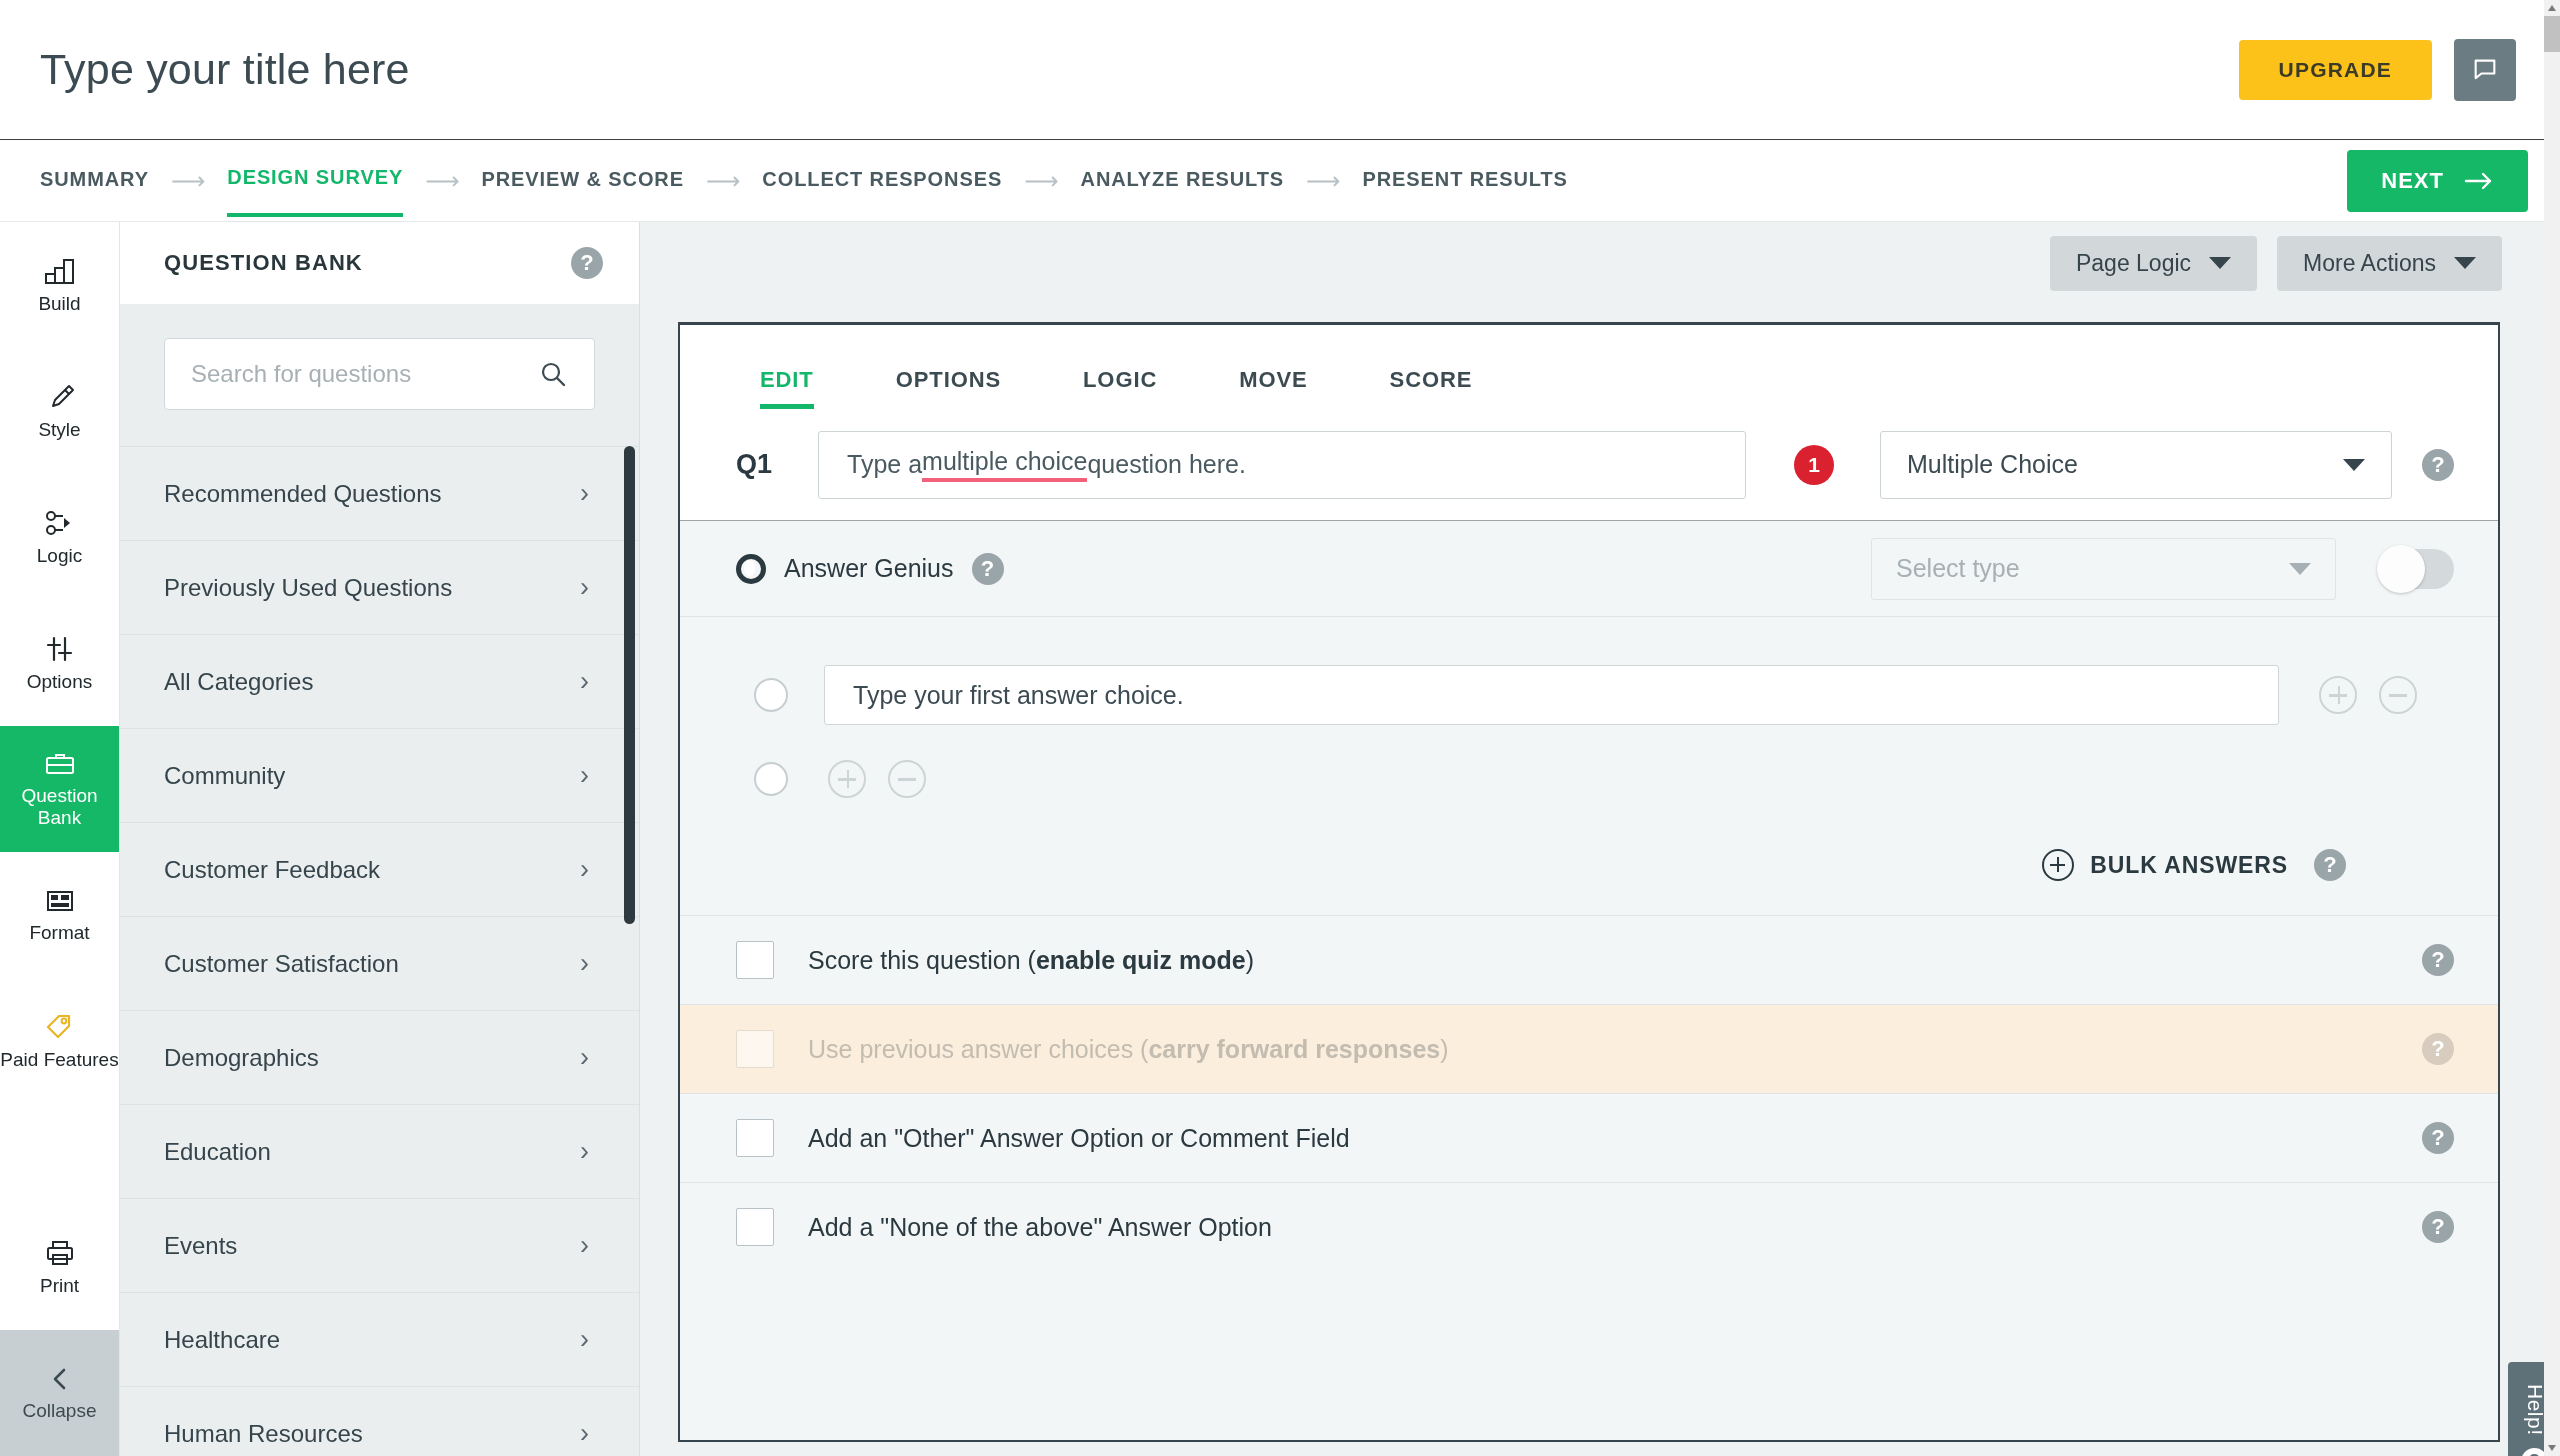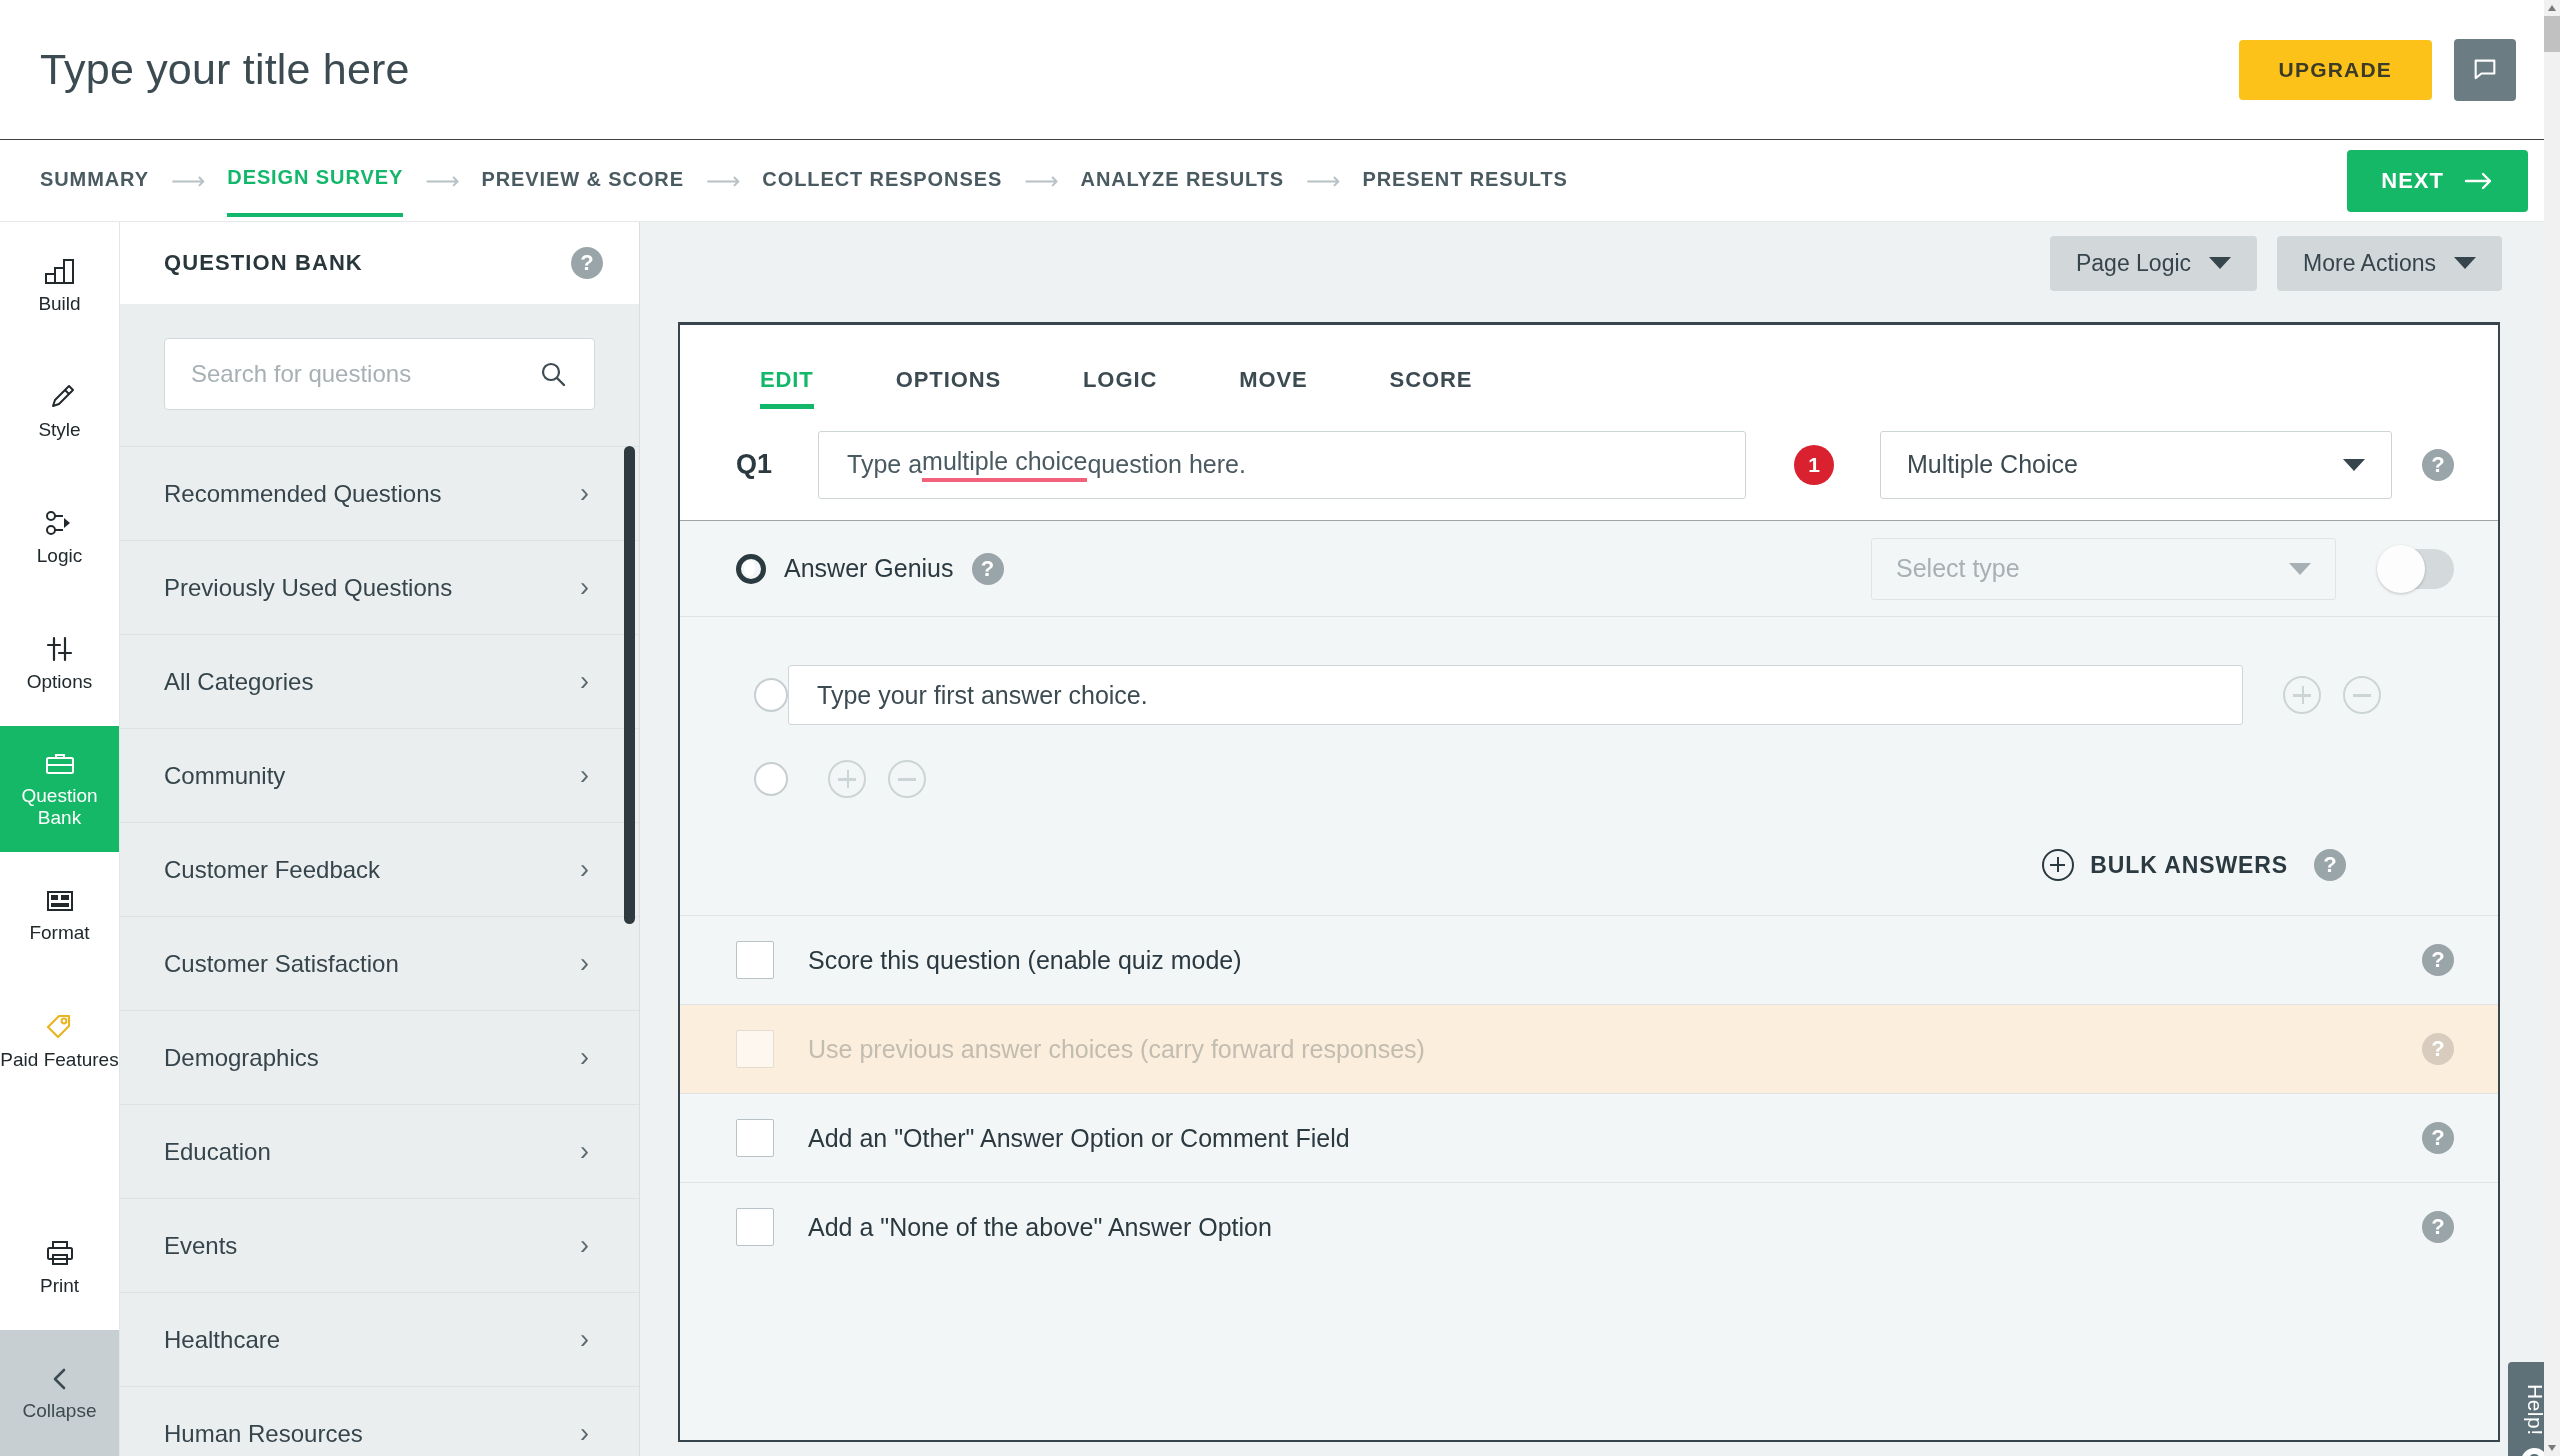--- a/index.html
+++ b/index.html
@@ -199,21 +199,21 @@
 
   .answers { padding: 36px 0 0; background: #f3f6f6; }
   .arow { display: flex; align-items: center; padding: 0 44px 0 74px; height: 84px; }
   .radio-circle {
     width: 34px; height: 34px; border-radius: 50%;
     border: 2px solid #c6ced1; background: #fff; flex-shrink: 0; cursor: pointer;
   }
   .ainput {
     flex: 1; height: 60px; background: #fff; border: 1px solid #cfd6d8; border-radius: 3px;
     display: flex; align-items: center; padding: 0 28px;
-    font-size: 25px; color: #3c4b52; max-width: 1455px;
+    font-size: 25px; color: #3c4b52; margin-left: 36px; max-width: 1455px;
   }
   .pm-wrap { display: flex; gap: 22px; margin-left: 40px; }
   .pm {
     width: 38px; height: 38px; border-radius: 50%; border: 2px solid #cdd4d6;
     position: relative; cursor: pointer; flex-shrink: 0;
   }
   .pm::before { content:""; position:absolute; left:8px; top:16px; width:18px; height:2.5px; background:#cdd4d6; }
   .pm.plus::after { content:""; position:absolute; left:16.5px; top:8px; width:2.5px; height:18px; background:#cdd4d6; }
 
   .bulk-row {
@@ -234,21 +234,21 @@
     height: 89px; display: flex; align-items: center;
     padding: 0 44px 0 56px; border-top: 1px solid #dfe5e6; background: #f3f6f6;
   }
   .check-row.disabled { background: #fbeedd; }
   .cbox {
     width: 38px; height: 38px; background: #fff; border: 1px solid #b9c2c6;
     border-radius: 2px; flex-shrink: 0; cursor: pointer;
   }
   .check-row.disabled .cbox { background: #fdf7ef; border-color: #e4dccf; }
   .clabel { font-size: 25px; color: #2b3940; margin-left: 34px; }
-  .clabel b { font-weight: 400; }
+  .clabel b { font-weight: 700; }
   .check-row.disabled .clabel { color: #c3bcb0; }
   .check-row .help-dot { margin-left: auto; }
   .check-row.disabled .help-dot { background: #d7ccbd; }
 
   
   .side-tabs { position: absolute; right: 0; top: 1140px; width: 52px; }
   .side-tab {
     background: #5f7178; color: #fff; border-radius: 4px 0 0 4px;
     writing-mode: vertical-rl; text-orientation: mixed;
     font-size: 21px; padding: 22px 13px; cursor: pointer;

